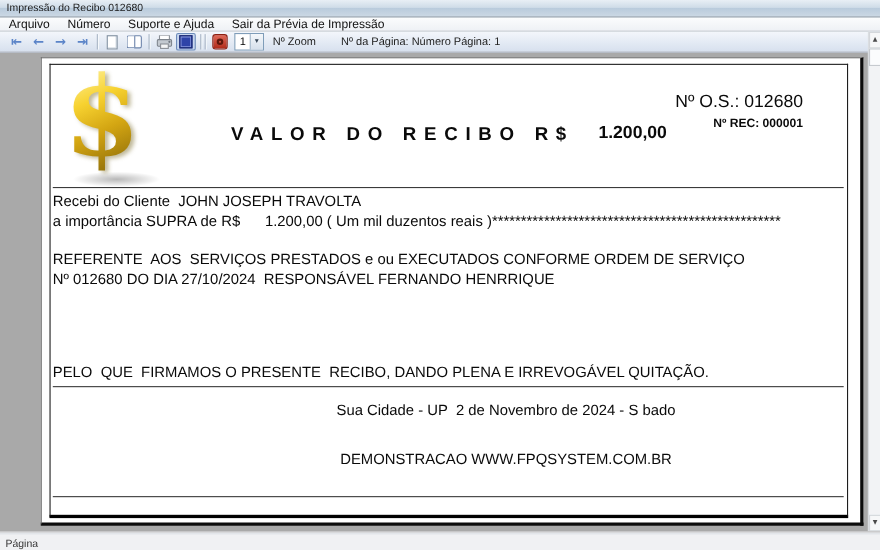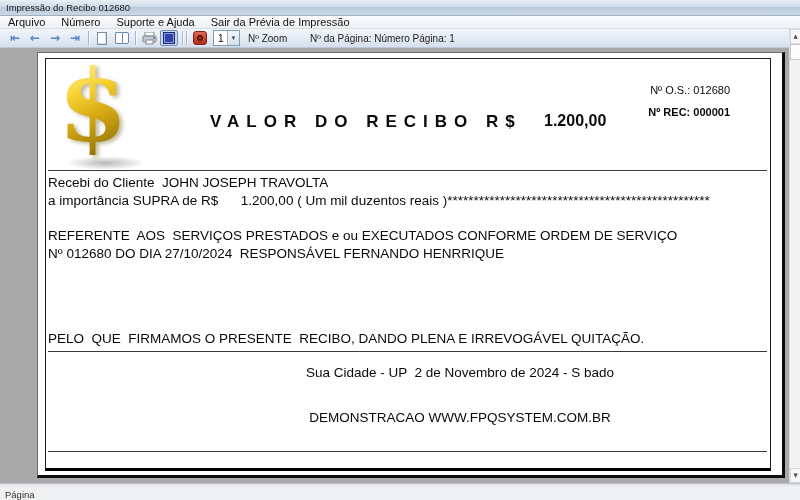--- a/index.html
+++ b/index.html
@@ -56,21 +56,21 @@
   .dollar { position:absolute; left:20px; top:4px; font-family:"DejaVu Serif", serif; font-weight:bold;
     font-size:100px; line-height:0.98;
     background:linear-gradient(155deg,#fff6b0 5%, #f7d230 35%, #d3a512 60%, #8a6a08 95%);
     -webkit-background-clip:text; background-clip:text; color:transparent;
     filter:drop-shadow(3px 2px 2px rgba(110,95,25,0.45)); }
   .dollar-shadow { position:absolute; left:28px; top:103px; width:80px; height:14px;
     background:radial-gradient(ellipse at center, rgba(0,0,0,0.28) 0%, rgba(0,0,0,0) 70%); }
   .valor-title { position:absolute; left:172px; top:59px; font-size:17px; font-weight:bold;
     letter-spacing:7px; color:#0a0a0a; white-space:pre; }
   .valor-amount { position:absolute; left:506px; top:59px; font-size:16px; font-weight:bold; color:#0a0a0a; }
-  .os-num { position:absolute; right:52px; top:31px; font-size:11px; color:#0a0a0a;padding-left:20px; }
+  .os-num { position:absolute; right:52px; top:31px; font-size:16px; color:#0a0a0a;padding-left:20px; }
   .rec-num { position:absolute; right:52px; top:53px; font-size:11px; font-weight:bold; color:#0a0a0a; }
   .center-line { left:0; width:748px; text-align:center;margin-left:48px; }
   .footer-left { left:23px; top:404px; font-size:11px; }
   .footer-right { right:75px; top:404px; font-size:11px; }
 
   
   .vscroll { position:absolute; right:0; top:29px; width:11px; height:454px; background:#f2f3f5; border-left:1px solid #dadde1; }
   .vs-btn { position:absolute; left:0; width:11px; height:15px; background:#f6f7f8; border:1px solid #d4d7db;
     display:flex; align-items:center; justify-content:center; }
   .vs-btn span { font-size:5.5px; color:#4a4a4a; line-height:1; font-family:"DejaVu Sans", sans-serif; }

